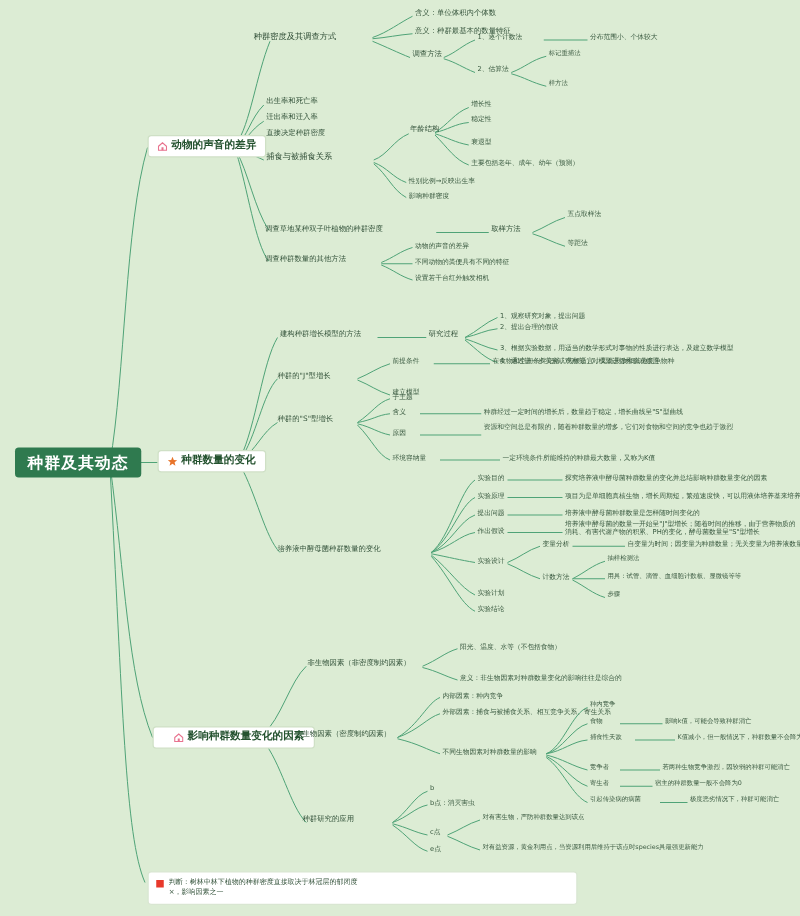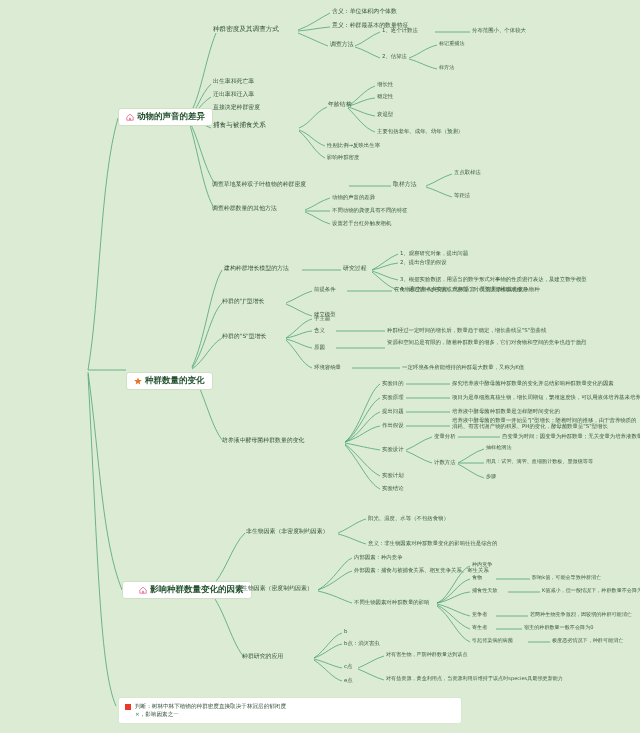--- a/index.html
+++ b/index.html
@@ -162,32 +162,33 @@
 
       <path d="M314 658 C 326 650, 332 636, 342 633"></path>
       <path d="M314 658 C 326 654, 332 646, 342 644"></path>
       <path d="M314 659 C 326 662, 332 666, 342 668"></path>
       <path d="M314 660 C 326 668, 332 678, 342 681"></path>
       <path d="M358 668 C 368 664, 374 659, 384 656"></path>
       <path d="M358 669 C 368 673, 374 677, 384 680"></path>
     </g>
   </svg>
 
+  <div class="node root" style="left:12px;top:358px;">种群及其动态</div>
 
   <div class="node branch" style="left:118px;top:108px;">
     <span class="ico">
       <svg viewBox="0 0 10 10" width="8" height="8">
           <path d="M1 5 L5 1.5 L9 5 L9 9 L1 9 Z" fill="none" stroke="#e8738f" stroke-width="1.1"></path>
           <rect x="4" y="6" width="2" height="3" fill="#e8738f"></rect>
         </svg>
     </span>
     <span>动物的声音的差异</span>
   </div>
 
-  <div class="node t2" style="left:213px;top:26px;">种群密度及其调查方式</div>
+  <div class="node t2" style="left:203px;top:26px;">种群密度及其调查方式</div>
   <div class="node t3" style="left:332px;top:8px;">含义：单位体积内个体数</div>
   <div class="node t3" style="left:332px;top:22px;">意义：种群最基本的数量特征</div>
   <div class="node t3" style="left:330px;top:41px;">调查方法</div>
   <div class="node t4" style="left:382px;top:27px;">1、逐个计数法</div>
   <div class="node t4" style="left:472px;top:27px;">分布范围小、个体较大</div>
   <div class="node t4" style="left:382px;top:53px;">2、估算法</div>
   <div class="node t5" style="left:439px;top:41px;">标记重捕法</div>
   <div class="node t5" style="left:439px;top:65px;">样方法</div>
 
   <div class="node t3" style="left:213px;top:78px;">出生率和死亡率</div>
@@ -206,21 +207,21 @@
   <div class="node t3" style="left:212px;top:181px;">调查草地某种双子叶植物的种群密度</div>
   <div class="node t3" style="left:393px;top:181px;">取样方法</div>
   <div class="node t4" style="left:454px;top:169px;">五点取样法</div>
   <div class="node t4" style="left:454px;top:192px;">等距法</div>
 
   <div class="node t3" style="left:212px;top:205px;">调查种群数量的其他方法</div>
   <div class="node t4" style="left:332px;top:194px;">动物的声音的差异</div>
   <div class="node t4" style="left:332px;top:207px;">不同动物的粪便具有不同的特征</div>
   <div class="node t4" style="left:332px;top:220px;">设置若干台红外触发相机</div>
 
-  <div class="node branch" style="left:126px;top:372px;">
+  <div class="node branch" style="left:126px;top:360px;">
     <span class="ico">
       <svg viewBox="0 0 10 10" width="8" height="8">
           <polygon points="5,0.5 6.3,3.7 9.7,3.9 7.1,6.1 7.9,9.4 5,7.6 2.1,9.4 2.9,6.1 0.3,3.9 3.7,3.7" fill="#e8742b"></polygon>
         </svg>
     </span>
     <span>种群数量的变化</span>
   </div>
 
   <div class="node t3" style="left:224px;top:265px;">建构种群增长模型的方法</div>
   <div class="node t3" style="left:343px;top:265px;">研究过程</div>

